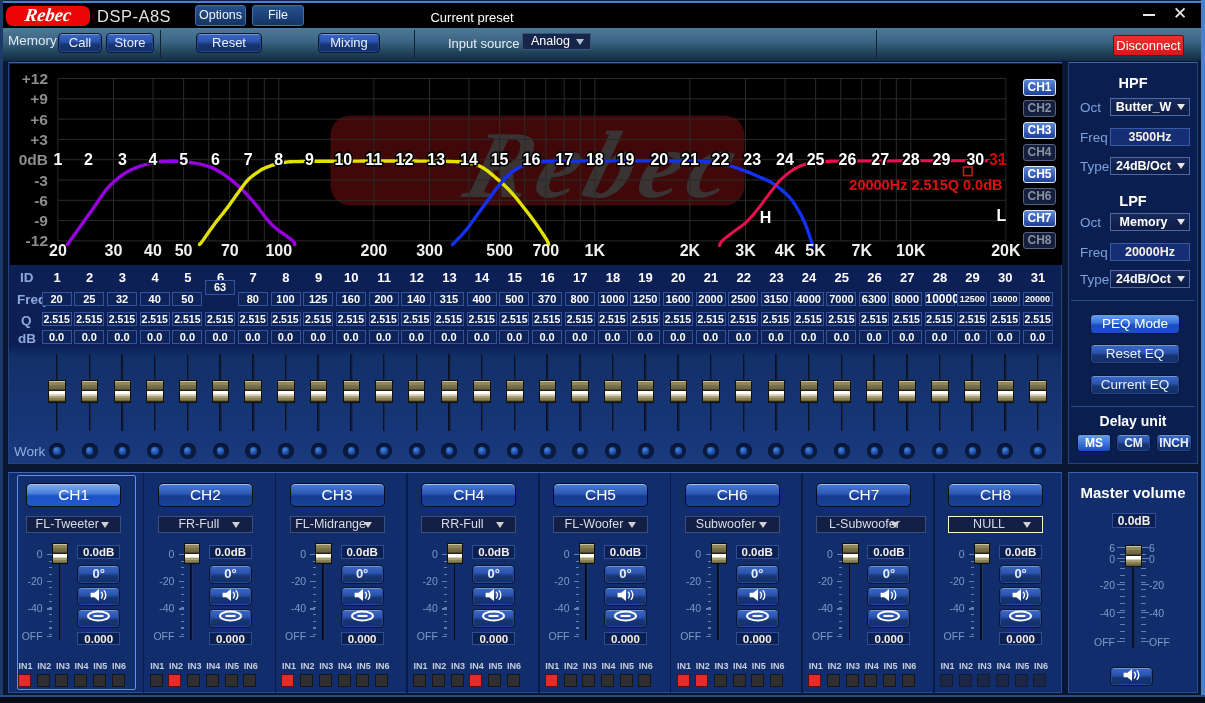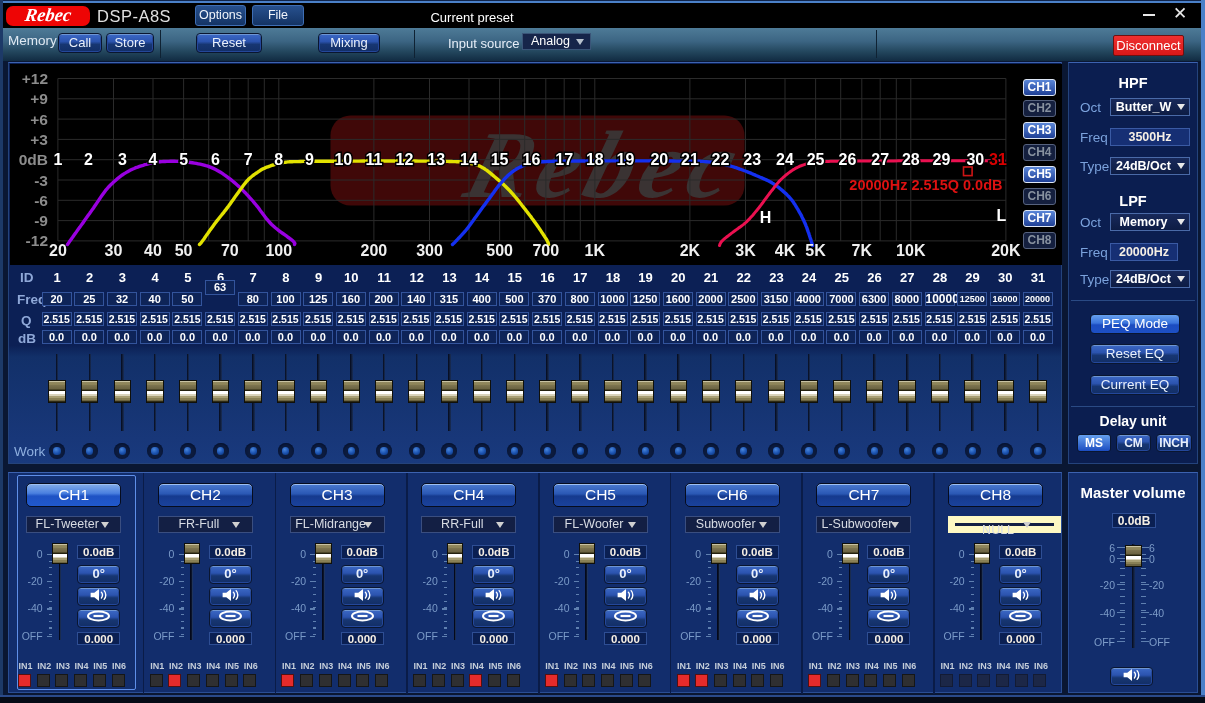--- a/index.html
+++ b/index.html
@@ -454,21 +454,21 @@
     <div class="a lbl" style="left:11px;top:67px;font-size:13.5px">Freq</div>
     <div class="a fld" style="left:41px;top:65px;width:80px;height:18px;font-size:12.5px;line-height:17px;font-weight:bold;background:#162f74;border-color:#3a5aa4">3500Hz</div>
     <div class="a lbl" style="left:11px;top:96px;font-size:13.5px">Type</div>
     <div class="a dd" style="left:41px;top:94px;width:80px;height:18px;font-size:12.5px;line-height:17px;font-weight:bold;padding-right:13px">24dB/Oct</div>
     <div class="a tri" style="left:108px;top:100px;border-top-color:#e8e8e8"></div>
     <div class="a" style="left:0;top:130px;width:128px;text-align:center;color:#fff;font-size:14.5px;font-weight:bold">LPF</div>
     <div class="a lbl" style="left:11px;top:152px;font-size:13.5px">Oct</div>
     <div class="a dd" style="left:41px;top:150px;width:80px;height:18px;font-size:12.5px;line-height:17px;font-weight:bold;padding-right:13px">Memory</div>
     <div class="a tri" style="left:108px;top:156px;border-top-color:#e8e8e8"></div>
     <div class="a lbl" style="left:11px;top:182px;font-size:13.5px">Freq</div>
-    <div class="a fld" style="left:41px;top:180px;width:68px;height:18px;font-size:12.5px;line-height:17px;font-weight:bold;background:#162f74;border-color:#3a5aa4">20000Hz</div>
+    <div class="a fld" style="left:41px;top:180px;width:80px;height:18px;font-size:12.5px;line-height:17px;font-weight:bold;background:#162f74;border-color:#3a5aa4">20000Hz</div>
     <div class="a lbl" style="left:11px;top:209px;font-size:13.5px">Type</div>
     <div class="a dd" style="left:41px;top:207px;width:80px;height:18px;font-size:12.5px;line-height:17px;font-weight:bold;padding-right:13px">24dB/Oct</div>
     <div class="a tri" style="left:108px;top:213px;border-top-color:#e8e8e8"></div>
     <div class="a" style="left:2px;top:237px;width:124px;height:1px;background:#2a4a84"></div>
     <div class="a" style="left:21px;top:251px;width:90px;height:20px;background:linear-gradient(180deg,#66a0ee 0%,#3a74dc 45%,#1b4cc0 55%,#1d50c4 100%);border:1px solid #0a1630;border-radius:4px;color:#fff;font-size:13.5px;text-align:center;line-height:18px">PEQ Mode</div>
     <div class="a btn" style="left:21px;top:281px;width:90px;height:20px;line-height:18px;font-size:13.5px">Reset EQ</div>
     <div class="a btn" style="left:21px;top:312px;width:90px;height:20px;line-height:18px;font-size:13.5px">Current EQ</div>
     <div class="a" style="left:2px;top:343px;width:124px;height:1px;background:#2a4a84"></div>
     <div class="a" style="left:0;top:350px;width:128px;text-align:center;color:#fff;font-size:14px;font-weight:bold">Delay unit</div>
     <div class="a" style="left:8px;top:371px;width:34px;height:18px;background:linear-gradient(180deg,#66a0ee,#1b4cc0);border:1px solid #0a1630;border-radius:3px;color:#fff;font-size:12px;font-weight:bold;text-align:center;line-height:16px">MS</div>
@@ -772,21 +772,21 @@
     <div class="a" style="left:686.2px;top:200.5px;width:13px;height:13px;background:#e62b2b;border:1.5px solid #551010"></div>
     <div class="a" style="left:700.4px;top:188px;width:24px;text-align:center;color:#c4cdd9;font-size:9px;font-weight:bold">IN3</div>
     <div class="a" style="left:704.9px;top:200.5px;width:13px;height:13px;background:#2f2f31;border:1.5px solid #151617"></div>
     <div class="a" style="left:719.1px;top:188px;width:24px;text-align:center;color:#c4cdd9;font-size:9px;font-weight:bold">IN4</div>
     <div class="a" style="left:723.6px;top:200.5px;width:13px;height:13px;background:#2f2f31;border:1.5px solid #151617"></div>
     <div class="a" style="left:737.8px;top:188px;width:24px;text-align:center;color:#c4cdd9;font-size:9px;font-weight:bold">IN5</div>
     <div class="a" style="left:742.3px;top:200.5px;width:13px;height:13px;background:#2f2f31;border:1.5px solid #151617"></div>
     <div class="a" style="left:756.5px;top:188px;width:24px;text-align:center;color:#c4cdd9;font-size:9px;font-weight:bold">IN6</div>
     <div class="a" style="left:761.0px;top:200.5px;width:13px;height:13px;background:#2f2f31;border:1.5px solid #151617"></div>
     <div class="a" style="left:807.4px;top:10px;width:95px;height:24px;background:linear-gradient(180deg,#4a7ad0 0%,#2a58b4 45%,#153a8e 55%,#1a429c 100%);border:1.5px solid #060c1e;border-radius:5px;box-shadow:inset 0 1px 0 #9ec0f2;color:#fff;font-size:15.5px;text-align:center;line-height:22px">CH7</div>
-    <div class="a" style="left:807.4px;top:43px;width:95px;height:17px;background:#131f44;border:1px solid #3a4e80;color:#d8dce4;font-size:12.5px;text-align:center;line-height:15px;padding-right:14px">L-Subwoofer</div>
+    <div class="a" style="left:807.4px;top:43px;width:110px;height:17px;background:#131f44;border:1px solid #3a4e80;color:#d8dce4;font-size:12.5px;text-align:center;line-height:15px;padding-right:14px">L-Subwoofer</div>
     <div class="a tri" style="left:881.9px;top:49px;border-top-color:#d0d0d0"></div>
     <div class="a" style="left:794.4px;top:74.9px;width:29.5px;text-align:right;color:#7a9ac8;font-size:10.5px">0</div>
     <div class="tick" style="left:828.2px;top:80.9px;width:5px;height:1.2px"></div>
     <div class="a" style="left:794.4px;top:101.6px;width:29.5px;text-align:right;color:#7a9ac8;font-size:10.5px">-20</div>
     <div class="tick" style="left:828.2px;top:107.6px;width:5px;height:1.2px"></div>
     <div class="a" style="left:794.4px;top:129.4px;width:29.5px;text-align:right;color:#7a9ac8;font-size:10.5px">-40</div>
     <div class="tick" style="left:828.2px;top:135.4px;width:5px;height:1.2px"></div>
     <div class="a" style="left:794.4px;top:157.2px;width:29.5px;text-align:right;color:#7a9ac8;font-size:10.5px">OFF</div>
     <div class="tick" style="left:828.2px;top:163.2px;width:5px;height:1.2px"></div>
     <div class="tick" style="left:830.4px;top:80.9px;width:3px;height:1.2px"></div>
@@ -821,21 +821,21 @@
     <div class="a" style="left:817.9px;top:200.5px;width:13px;height:13px;background:#2f2f31;border:1.5px solid #151617"></div>
     <div class="a" style="left:832.1px;top:188px;width:24px;text-align:center;color:#c4cdd9;font-size:9px;font-weight:bold">IN3</div>
     <div class="a" style="left:836.6px;top:200.5px;width:13px;height:13px;background:#2f2f31;border:1.5px solid #151617"></div>
     <div class="a" style="left:850.8px;top:188px;width:24px;text-align:center;color:#c4cdd9;font-size:9px;font-weight:bold">IN4</div>
     <div class="a" style="left:855.3px;top:200.5px;width:13px;height:13px;background:#2f2f31;border:1.5px solid #151617"></div>
     <div class="a" style="left:869.5px;top:188px;width:24px;text-align:center;color:#c4cdd9;font-size:9px;font-weight:bold">IN5</div>
     <div class="a" style="left:874.0px;top:200.5px;width:13px;height:13px;background:#2f2f31;border:1.5px solid #151617"></div>
     <div class="a" style="left:888.2px;top:188px;width:24px;text-align:center;color:#c4cdd9;font-size:9px;font-weight:bold">IN6</div>
     <div class="a" style="left:892.7px;top:200.5px;width:13px;height:13px;background:#2f2f31;border:1.5px solid #151617"></div>
     <div class="a" style="left:939.1px;top:10px;width:95px;height:24px;background:linear-gradient(180deg,#4a7ad0 0%,#2a58b4 45%,#153a8e 55%,#1a429c 100%);border:1.5px solid #060c1e;border-radius:5px;box-shadow:inset 0 1px 0 #9ec0f2;color:#fff;font-size:15.5px;text-align:center;line-height:22px">CH8</div>
-    <div class="a" style="left:939.1px;top:43px;width:113px;height:17px;background:#131f44;border:7px solid #fef9c3;color:#d8dce4;font-size:12.5px;text-align:center;line-height:15px;padding-right:13px">NULL</div>
+    <div class="a" style="left:939.1px;top:43px;width:95px;height:17px;background:#131f44;border:1px solid #fef9c3;color:#d8dce4;font-size:12.5px;text-align:center;line-height:15px;padding-right:13px">NULL</div>
     <div class="a tri" style="left:1013.6px;top:49px;border-top-color:#d0d0d0"></div>
     <div class="a" style="left:926.1px;top:74.9px;width:29.5px;text-align:right;color:#7a9ac8;font-size:10.5px">0</div>
     <div class="tick" style="left:959.9px;top:80.9px;width:5px;height:1.2px"></div>
     <div class="a" style="left:926.1px;top:101.6px;width:29.5px;text-align:right;color:#7a9ac8;font-size:10.5px">-20</div>
     <div class="tick" style="left:959.9px;top:107.6px;width:5px;height:1.2px"></div>
     <div class="a" style="left:926.1px;top:129.4px;width:29.5px;text-align:right;color:#7a9ac8;font-size:10.5px">-40</div>
     <div class="tick" style="left:959.9px;top:135.4px;width:5px;height:1.2px"></div>
     <div class="a" style="left:926.1px;top:157.2px;width:29.5px;text-align:right;color:#7a9ac8;font-size:10.5px">OFF</div>
     <div class="tick" style="left:959.9px;top:163.2px;width:5px;height:1.2px"></div>
     <div class="tick" style="left:962.1px;top:80.9px;width:3px;height:1.2px"></div>

